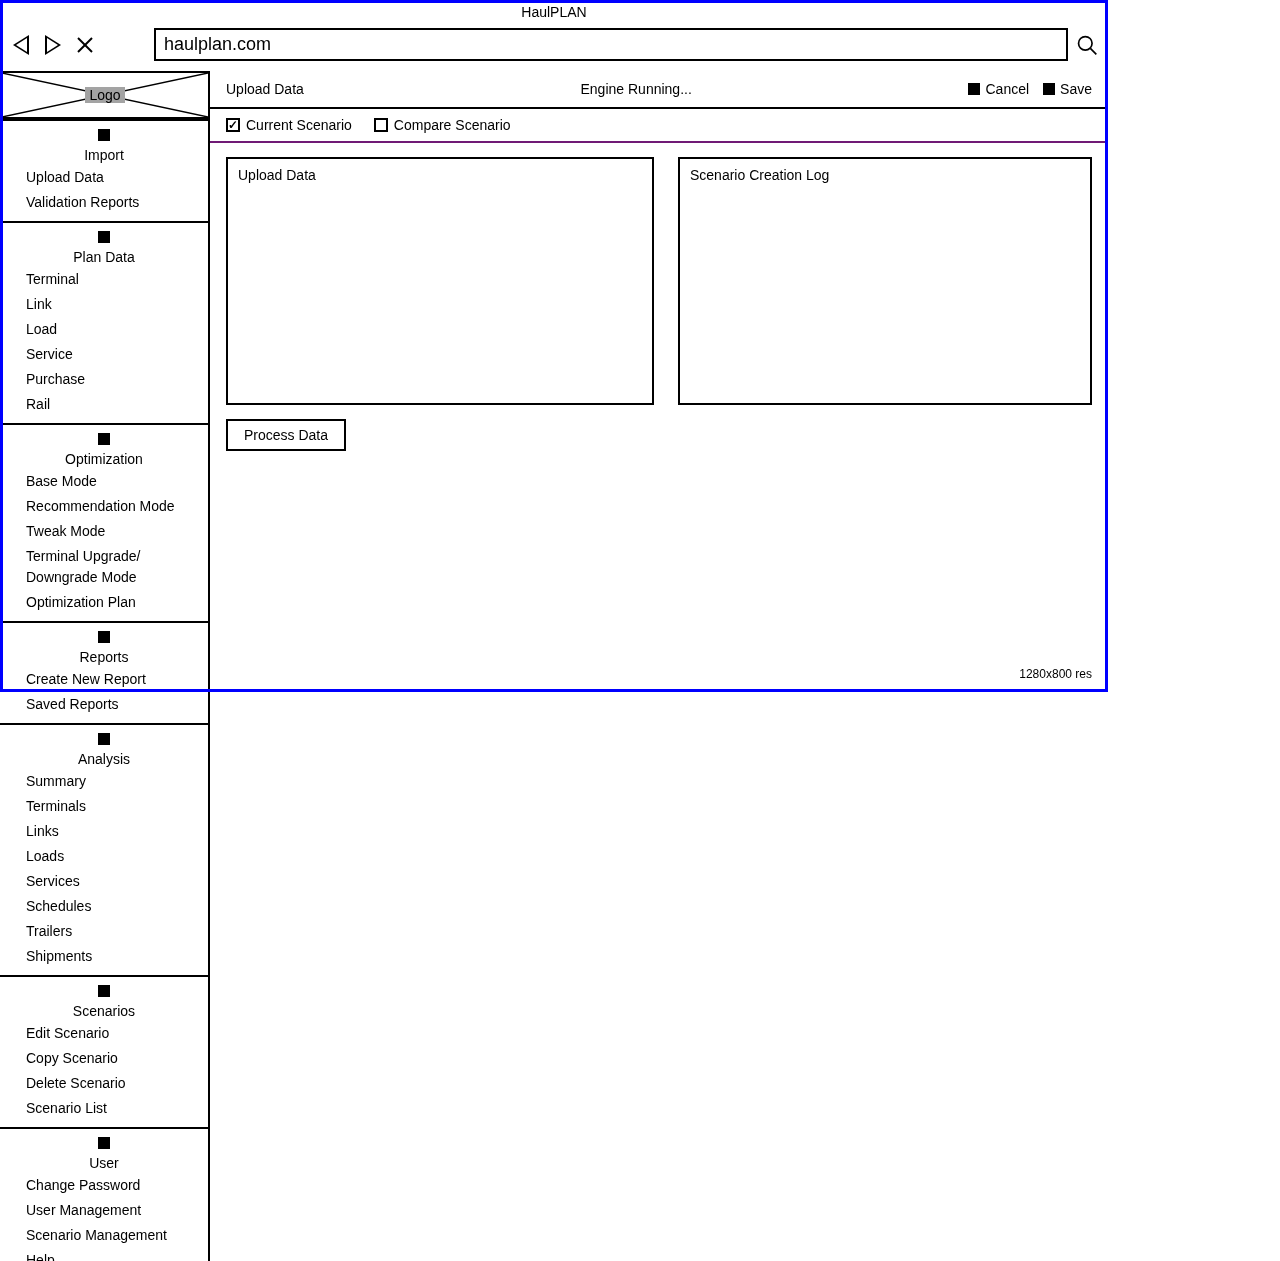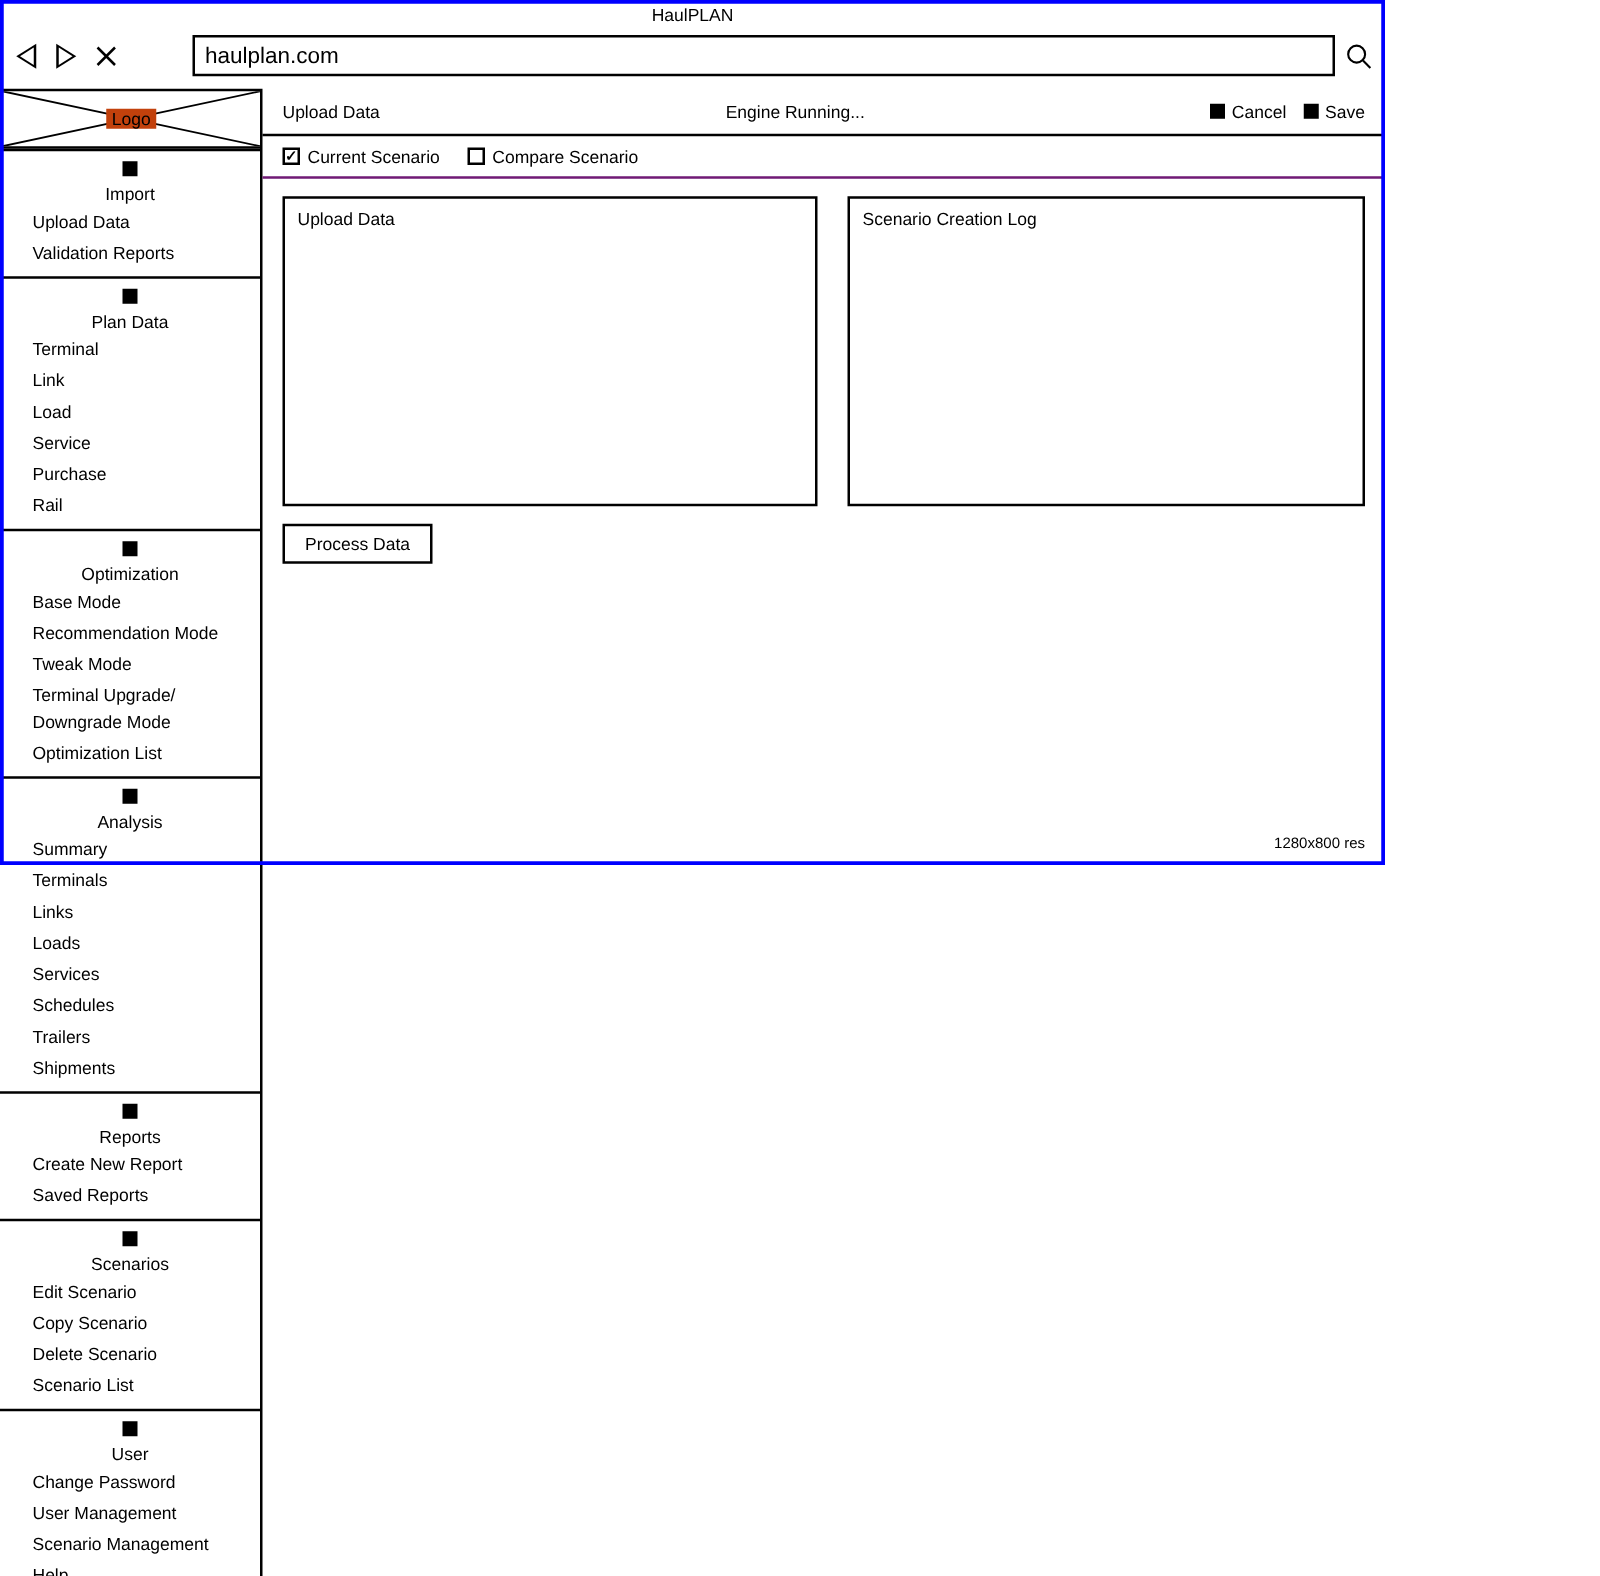--- a/index.html
+++ b/index.html
@@ -19,21 +19,21 @@
     .triangle-right::after { content: ''; position: absolute; right: 3px; top: -7px; width: 0; height: 0; border-top: 7px solid transparent; border-bottom: 7px solid transparent; border-left: 11px solid #fff; }
     .x-icon svg { width: 18px; height: 18px; }
     .url-bar { flex: 1; border: 2px solid #000; padding: 4px 8px; font-size: 18px; margin-left: 50px; }
     .search-icon svg { width: 26px; height: 26px; }
     
     .body-wrap { display: flex; }
     
     .sidebar { width: 210px; border-right: 2px solid #000; }
     .logo-box { height: 48px; border: 2px solid #000; border-right: none; position: relative; display: flex; align-items: center; justify-content: center; font-size: 14px; }
     .logo-box svg { position: absolute; inset: 0; width: 100%; height: 100%; }
-    .logo-box span { position: relative; z-index: 1; background: #c2410c; padding: 0 4px; }
+    .logo-box span { position: relative; z-index: 1; background: #a3a3a3; padding: 0 4px; }
     
     .menu-section { border-bottom: 2px solid #000; padding: 6px 0; }
     .menu-section:first-of-type { border-top: 2px solid #000; }
     .menu-header { display: flex; align-items: center; gap: 6px; padding: 2px 8px; font-size: 14px; cursor: pointer; flex-direction: column; }
     .black-square { width: 12px; height: 12px; background: #000; flex-shrink: 0; }
     .menu-item { padding: 2px 8px 2px 26px; font-size: 14px; cursor: pointer; line-height: 1.5; }
     .collapse-section { border-bottom: 2px solid #000; padding: 6px 0; }
     
     .main { flex: 1; position: relative; }
     .topbar { display: flex; align-items: center; border-bottom: 2px solid #000; padding: 10px 16px; font-size: 14px; }
@@ -120,47 +120,47 @@
           </div>
           <div class="menu-section">
             <div class="menu-header">
               <div class="black-square"></div>
               <span>Optimization</span>
             </div>
             <div class="menu-item">Base Mode</div>
             <div class="menu-item">Recommendation Mode</div>
             <div class="menu-item">Tweak Mode</div>
             <div class="menu-item">Terminal Upgrade/ Downgrade Mode</div>
-            <div class="menu-item">Optimization List</div>
+            <div class="menu-item">Optimization Plan</div>
+          </div>
+          <div class="menu-section">
+            <div class="menu-header">
+              <div class="black-square"></div>
+              <span>Reports</span>
+            </div>
+            <div class="menu-item">Create New Report</div>
+            <div class="menu-item">Saved Reports</div>
           </div>
           <div class="menu-section">
             <div class="menu-header">
               <div class="black-square"></div>
               <span>Analysis</span>
             </div>
             <div class="menu-item">Summary</div>
             <div class="menu-item">Terminals</div>
             <div class="menu-item">Links</div>
             <div class="menu-item">Loads</div>
             <div class="menu-item">Services</div>
             <div class="menu-item">Schedules</div>
             <div class="menu-item">Trailers</div>
             <div class="menu-item">Shipments</div>
           </div>
           <div class="menu-section">
             <div class="menu-header">
               <div class="black-square"></div>
-              <span>Reports</span>
-            </div>
-            <div class="menu-item">Create New Report</div>
-            <div class="menu-item">Saved Reports</div>
-          </div>
-          <div class="menu-section">
-            <div class="menu-header">
-              <div class="black-square"></div>
               <span>Scenarios</span>
             </div>
             <div class="menu-item">Edit Scenario</div>
             <div class="menu-item">Copy Scenario</div>
             <div class="menu-item">Delete Scenario</div>
             <div class="menu-item">Scenario List</div>
           </div>
           <div class="menu-section">
             <div class="menu-header">
               <div class="black-square"></div>

